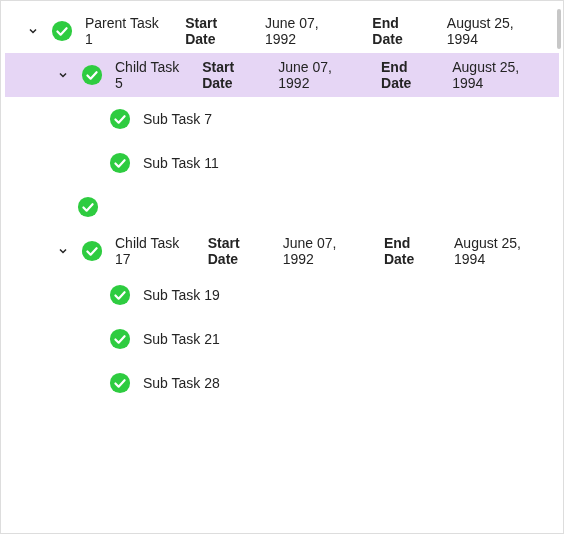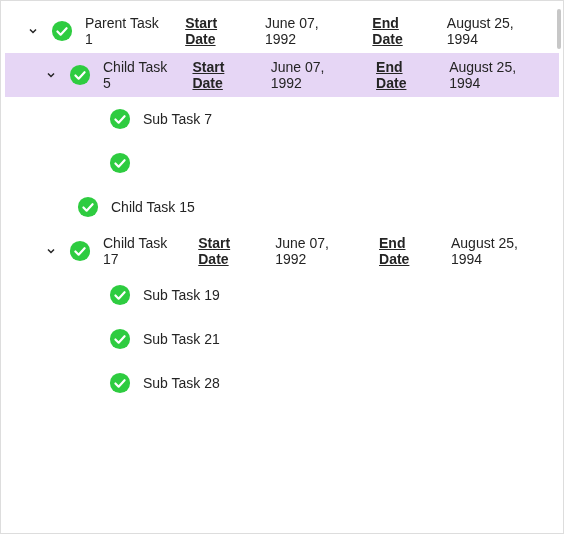--- a/index.html
+++ b/index.html
@@ -23,21 +23,21 @@
       height: 44px;
       padding-left: 6px;
       gap: 8px;
     }
     .row.selected {
       background: #e6d6f5;
     }
     .indent-0 { padding-left: 18px; }
     .indent-1 { padding-left: 48px; }
     .indent-2 { padding-left: 80px; }
-    .indent-1.has-chevron { padding-left: 36px; justify-content: center; }
+    .indent-1.has-chevron { padding-left: 48px; justify-content: center; }
     .indent-1.no-chevron { padding-left: 72px; }
     .indent-2.no-chevron { padding-left: 104px; }
     .chevron {
       width: 20px;
       height: 20px;
       display: flex;
       align-items: center;
       justify-content: center;
       cursor: pointer;
       flex-shrink: 0;
@@ -48,21 +48,20 @@
       height: 22px;
       flex-shrink: 0;
     }
     .task-name {
       margin-left: 4px;
       margin-right: 10px;
     }
     .label-bold {
       font-weight: 600;
       margin-right: 8px;
-      text-decoration: underline;
     }
     .date-val {
       margin-right: 14px;
     }
     .scroll-thumb {
       position: absolute;
       right: 2px;
       top: 8px;
       width: 4px;
       height: 40px;
@@ -111,27 +110,27 @@
           <circle cx="12" cy="12" r="11" fill="#2ecc40"></circle>
           <path d="M7 12.5 L10.5 16 L17 9" stroke="#fff" stroke-width="2.4" fill="none" stroke-linecap="round" stroke-linejoin="round"></path>
         </svg></span>
       <span class="task-name">Sub Task 7</span>
     </div>
     <div class="row indent-2 no-chevron">
       <span class="check-icon"><svg viewBox="0 0 24 24">
           <circle cx="12" cy="12" r="11" fill="#2ecc40"></circle>
           <path d="M7 12.5 L10.5 16 L17 9" stroke="#fff" stroke-width="2.4" fill="none" stroke-linecap="round" stroke-linejoin="round"></path>
         </svg></span>
+      <span class="task-name">Sub Task 11</span>
     </div>
     <div class="row indent-1 no-chevron">
       <span class="check-icon"><svg viewBox="0 0 24 24">
           <circle cx="12" cy="12" r="11" fill="#2ecc40"></circle>
           <path d="M7 12.5 L10.5 16 L17 9" stroke="#fff" stroke-width="2.4" fill="none" stroke-linecap="round" stroke-linejoin="round"></path>
         </svg></span>
-      <span class="task-name">Child Task 15</span>
     </div>
     <div class="row indent-1 has-chevron">
       <span class="chevron">
         <svg viewBox="0 0 12 12" fill="none" stroke="#242424" stroke-width="1.5">
           <path d="M3 4.5 L6 7.5 L9 4.5"></path>
         </svg>
       </span>
       <span class="check-icon"><svg viewBox="0 0 24 24">
           <circle cx="12" cy="12" r="11" fill="#2ecc40"></circle>
           <path d="M7 12.5 L10.5 16 L17 9" stroke="#fff" stroke-width="2.4" fill="none" stroke-linecap="round" stroke-linejoin="round"></path>

